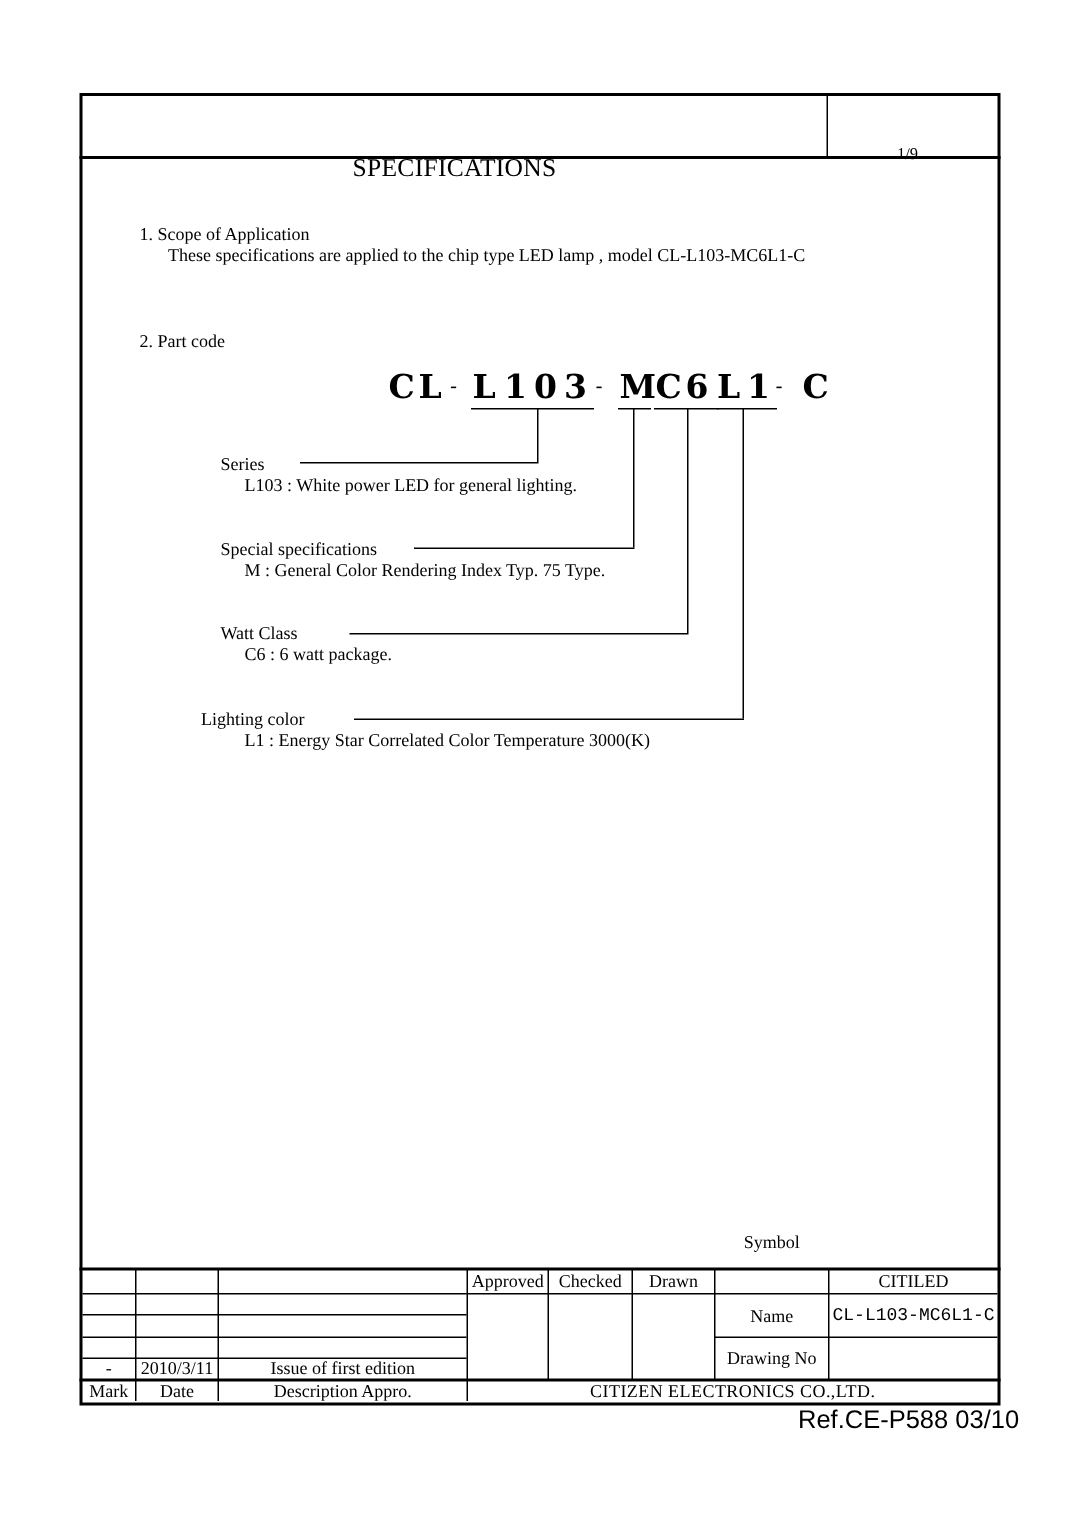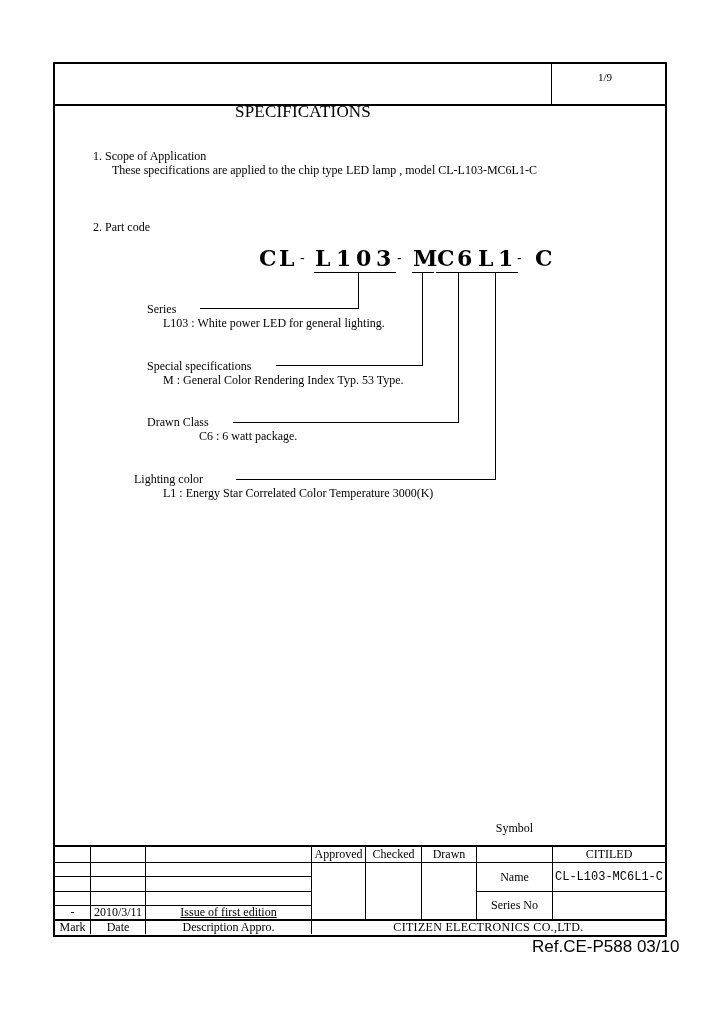--- a/index.html
+++ b/index.html
@@ -5,21 +5,21 @@
   html, body { margin:0; padding:0; background:#ffffff; }
   body { width:720px; height:1012px; position:relative; overflow:hidden;
          font-family:"DejaVu Serif","Liberation Serif",serif; color:#000; }
   .abs { position:absolute; }
   .frame { left:53px; top:62px; width:610px; height:871px; border:2px solid #000; box-sizing:content-box; }
   .hline { position:absolute; background:#000; height:1px; }
   .vline { position:absolute; background:#000; width:1px; }
   .thick { height:2px; }
   .title { left:55px; top:64px; width:496px; height:40px; display:flex; align-items:center; justify-content:center;
            font-family:"Liberation Serif",serif; font-size:17px; letter-spacing:0.2px;margin-top:28px; }
-  .page { left:553px; top:56px; width:104px; height:41px; display:flex; align-items:center; justify-content:center;
+  .page { left:553px; top:82px; width:104px; height:41px; display:flex; align-items:center; justify-content:center;
           font-family:"Liberation Serif",serif; font-size:11px;text-align:right; }
   .txt { position:absolute; font-family:"Liberation Serif",serif; font-size:12px; line-height:14px; white-space:nowrap; }
   .code { position:absolute; top:245px; font-family:"DejaVu Serif",serif; font-size:22px; font-weight:bold; letter-spacing:0; }
   .code span { position:absolute; top:0; }
   .cell { position:absolute; font-family:"Liberation Serif",serif; font-size:12px; display:flex; align-items:center; justify-content:center; white-space:nowrap; }
   .ref { position:absolute; left:532px; top:937px; font-family:"Liberation Sans",sans-serif; font-size:17px; }
 </style>
 </head>
 <body>
 
@@ -67,24 +67,24 @@
 <div class="vline" style="left:458px; top:272px; height:150px;"></div>
 <div class="hline" style="left:233px; top:422px; width:226px;"></div>
 
 <div class="vline" style="left:495px; top:272px; height:207px;"></div>
 <div class="hline" style="left:236px; top:479px; width:260px;"></div>
 
 <div class="txt" style="left:147px; top:302px;">Series</div>
 <div class="txt" style="left:163px; top:316px;">L103 : White power LED for general lighting.</div>
 
 <div class="txt" style="left:147px; top:359px;">Special specifications</div>
-<div class="txt" style="left:163px; top:373px;">M : General Color Rendering Index Typ. 53 Type.</div>
+<div class="txt" style="left:163px; top:373px;">M : General Color Rendering Index Typ. 75 Type.</div>
 
-<div class="txt" style="left:147px; top:415px;">Drawn Class</div>
-<div class="txt" style="left:163px; top:429px;margin-left:36px;">C6 : 6 watt package.</div>
+<div class="txt" style="left:147px; top:415px;">Watt Class</div>
+<div class="txt" style="left:163px; top:429px;">C6 : 6 watt package.</div>
 
 <div class="txt" style="left:134px; top:472px;">Lighting color</div>
 <div class="txt" style="left:163px; top:486px;">L1 : Energy Star Correlated Color Temperature 3000(K)</div>
 
 <div>
 
   <div class="hline thick" style="left:53px; top:845px; width:614px;"></div>
 
   <div class="hline" style="left:55px; top:862px; width:256px;"></div>
   <div class="hline" style="left:55px; top:876px; width:256px;"></div>
@@ -100,33 +100,33 @@
   <div class="vline" style="left:90px; top:846px; height:88px;"></div>
   <div class="vline" style="left:145px; top:846px; height:88px;"></div>
   <div class="vline" style="left:311px; top:846px; height:88px;"></div>
   <div class="vline" style="left:365px; top:846px; height:74px;"></div>
   <div class="vline" style="left:421px; top:846px; height:74px;"></div>
   <div class="vline" style="left:476px; top:846px; height:74px;"></div>
   <div class="vline" style="left:552px; top:846px; height:74px;"></div>
 
   <div class="cell" style="left:55px; top:906px; width:35px; height:13px;">-</div>
   <div class="cell" style="left:91px; top:906px; width:54px; height:13px;">2010/3/11</div>
-  <div class="cell" style="left:146px; top:906px; width:165px; height:13px;text-decoration:underline;">Issue of first edition</div>
+  <div class="cell" style="left:146px; top:906px; width:165px; height:13px;">Issue of first edition</div>
 
   <div class="cell" style="left:55px; top:921px; width:35px; height:13px;">Mark</div>
   <div class="cell" style="left:91px; top:921px; width:54px; height:13px;">Date</div>
   <div class="cell" style="left:146px; top:921px; width:165px; height:13px;">Description Appro.</div>
 
   <div class="cell" style="left:312px; top:847px; width:53px; height:15px;">Approved</div>
   <div class="cell" style="left:366px; top:847px; width:55px; height:15px;">Checked</div>
   <div class="cell" style="left:422px; top:847px; width:54px; height:15px;">Drawn</div>
 
   <div class="cell" style="left:477px; top:821px; width:75px; height:15px;">Symbol</div>
   <div class="cell" style="left:553px; top:847px; width:112px; height:15px;">CITILED</div>
   <div class="cell" style="left:477px; top:863px; width:75px; height:28px;">Name</div>
   <div class="cell" style="left:553px; top:863px; width:112px; height:28px;font-family:Liberation Mono, monospace;">CL-L103-MC6L1-C</div>
-  <div class="cell" style="left:477px; top:892px; width:75px; height:27px;">Series No</div>
+  <div class="cell" style="left:477px; top:892px; width:75px; height:27px;">Drawing No</div>
   <div class="cell" style="left:553px; top:892px; width:112px; height:27px;"></div>
 
   <div class="cell" style="left:312px; top:921px; width:353px; height:13px; letter-spacing:0.3px;">CITIZEN ELECTRONICS CO.,LTD.</div>
 </div>
 
 <div class="ref">Ref.CE-P588 03/10</div>
 
 </body></html>

